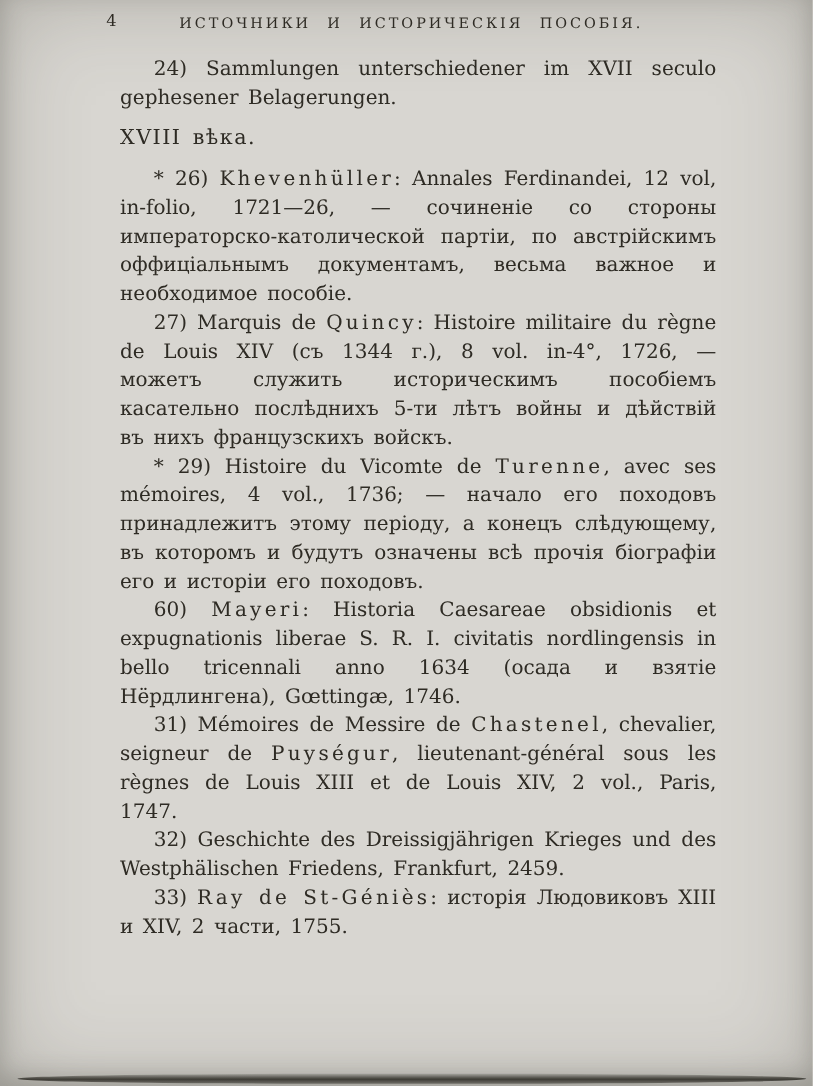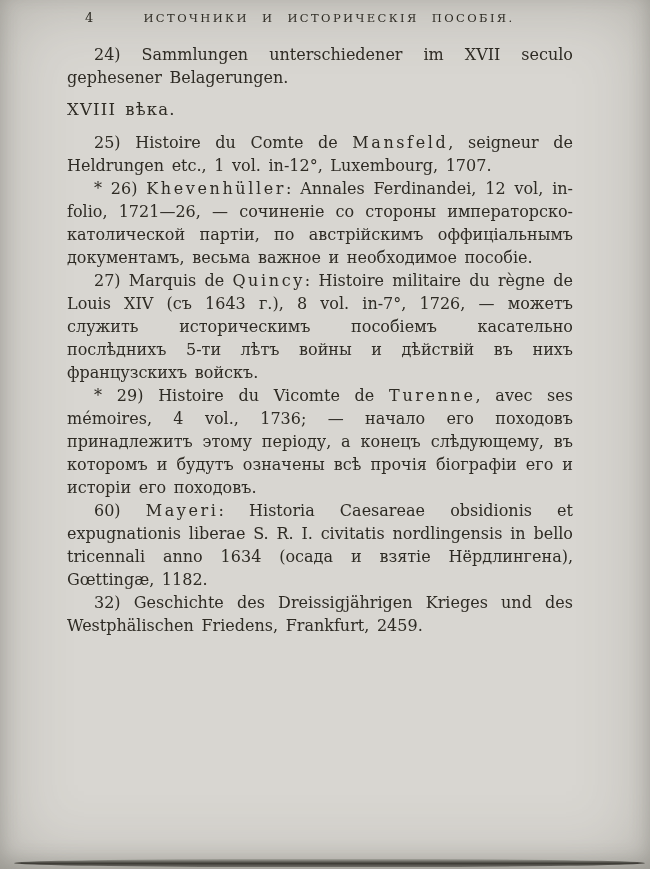--- a/index.html
+++ b/index.html
@@ -13,21 +13,21 @@
     position: relative; width: 650px; height: 869px;
     box-shadow: inset 0 0 70px rgba(88,85,76,.30), inset 0 -8px 20px rgba(70,68,60,.28);
   }
   .running-head { position: absolute; top: 10px; left: 85px; right: 77px; height: 18px; }
   .pagenum { position: absolute; left: 0; top: 0; font-size: 13px; }
   .running-title {
     position: absolute; left: 0; right: 0; top: 1px; text-align: center;
     font-size: 11.5px; letter-spacing: 2.4px; word-spacing: 7px; white-space: nowrap;
   }
   .text-block {
-    position: absolute; top: 43px; left: 67px; right: 77px;
+    position: absolute; top: 43px; left: 96px; right: 77px;
     text-align: justify; font-size: 16px; line-height: 23px; word-spacing: 2.5px;
   }
   .para { margin: 0; text-indent: 27px; }
   .section-heading {
     margin: 9px 0 10px; font-size: 16.5px; font-weight: normal;
     text-align: left; text-indent: 0; letter-spacing: 1.2px;
   }
   .gesperrt { letter-spacing: 2.6px; }
   .edge-shadow {
     position: absolute; left: 14px; right: 5px; bottom: 2px; height: 8px;
@@ -39,22 +39,23 @@
 <body style="background: rgb(216, 214, 209); color: rgb(46, 43, 36);">
 
 <main class="page">
   <header class="running-head">
     <span class="pagenum">4</span>
     <span class="running-title">ИСТОЧНИКИ И ИСТОРИЧЕСКІЯ ПОСОБІЯ.</span>
   </header>
   <section class="text-block">
       <p class="para"><span>24) Sammlungen unterschiedener im XVII seculo gephesener Belagerungen.</span></p>
       <h2 class="section-heading">XVIII вѣка.</h2>
-      <p class="para"><span>25) Histoire du Comte de </span><span class="gesperrt">Mansfeld</span><span>, seigneur de Heldrungen etc., 1 vol. in-12°, Luxembourg, 1707.</span></p>
       <p class="para"><span>* 26) </span><span class="gesperrt">Khevenhüller</span><span>: Annales Ferdinandei, 12 vol, in-folio, 1721—26, — сочиненіе со стороны императорско-католической партіи, по австрійскимъ оффиціальнымъ документамъ, весьма важное и необходимое пособіе.</span></p>
-      <p class="para"><span>27) Marquis de </span><span class="gesperrt">Quincy</span><span>: Histoire militaire du règne de Louis XIV (съ 1643 г.), 8 vol. in-7°, 1726, — можетъ служить историческимъ пособіемъ касательно послѣднихъ 5-ти лѣтъ войны и дѣйствій въ нихъ французскихъ войскъ.</span></p>
+      <p class="para"><span>27) Marquis de </span><span class="gesperrt">Quincy</span><span>: Histoire militaire du règne de Louis XIV (съ 1344 г.), 8 vol. in-4°, 1726, — можетъ служить историческимъ пособіемъ касательно послѣднихъ 5-ти лѣтъ войны и дѣйствій въ нихъ французскихъ войскъ.</span></p>
       <p class="para"><span>* 29) Histoire du Vicomte de </span><span class="gesperrt">Turenne</span><span>, avec ses mémoires, 4 vol., 1736; — начало его походовъ принадлежитъ этому періоду, а конецъ слѣдующему, въ которомъ и будутъ означены всѣ прочія біографіи его и исторіи его походовъ.</span></p>
-      <p class="para"><span>60) </span><span class="gesperrt">Mayeri</span><span>: Historia Caesareae obsidionis et expugnationis liberae S. R. I. civitatis nordlingensis in bello tricennali anno 1634 (осада и взятіе Нёрдлингена), Gœttingæ, 1182.</span></p>
+      <p class="para"><span>60) </span><span class="gesperrt">Mayeri</span><span>: Historia Caesareae obsidionis et expugnationis liberae S. R. I. civitatis nordlingensis in bello tricennali anno 1634 (осада и взятіе Нёрдлингена), Gœttingæ, 1746.</span></p>
+      <p class="para"><span>31) Mémoires de Messire de </span><span class="gesperrt">Chastenel</span><span>, chevalier, seigneur de </span><span class="gesperrt">Puységur</span><span>, lieutenant-général sous les règnes de Louis XIII et de Louis XIV, 2 vol., Paris, 1747.</span></p>
       <p class="para"><span>32) Geschichte des Dreissigjährigen Krieges und des Westphälischen Friedens, Frankfurt, 2459.</span></p>
+      <p class="para"><span>33) </span><span class="gesperrt">Ray de St-Géniès</span><span>: исторія Людовиковъ XIII и XIV, 2 части, 1755.</span></p>
       <p class="para"></p>
     </section>
   <div class="edge-shadow"></div>
 </main>
 
 </body></html>

